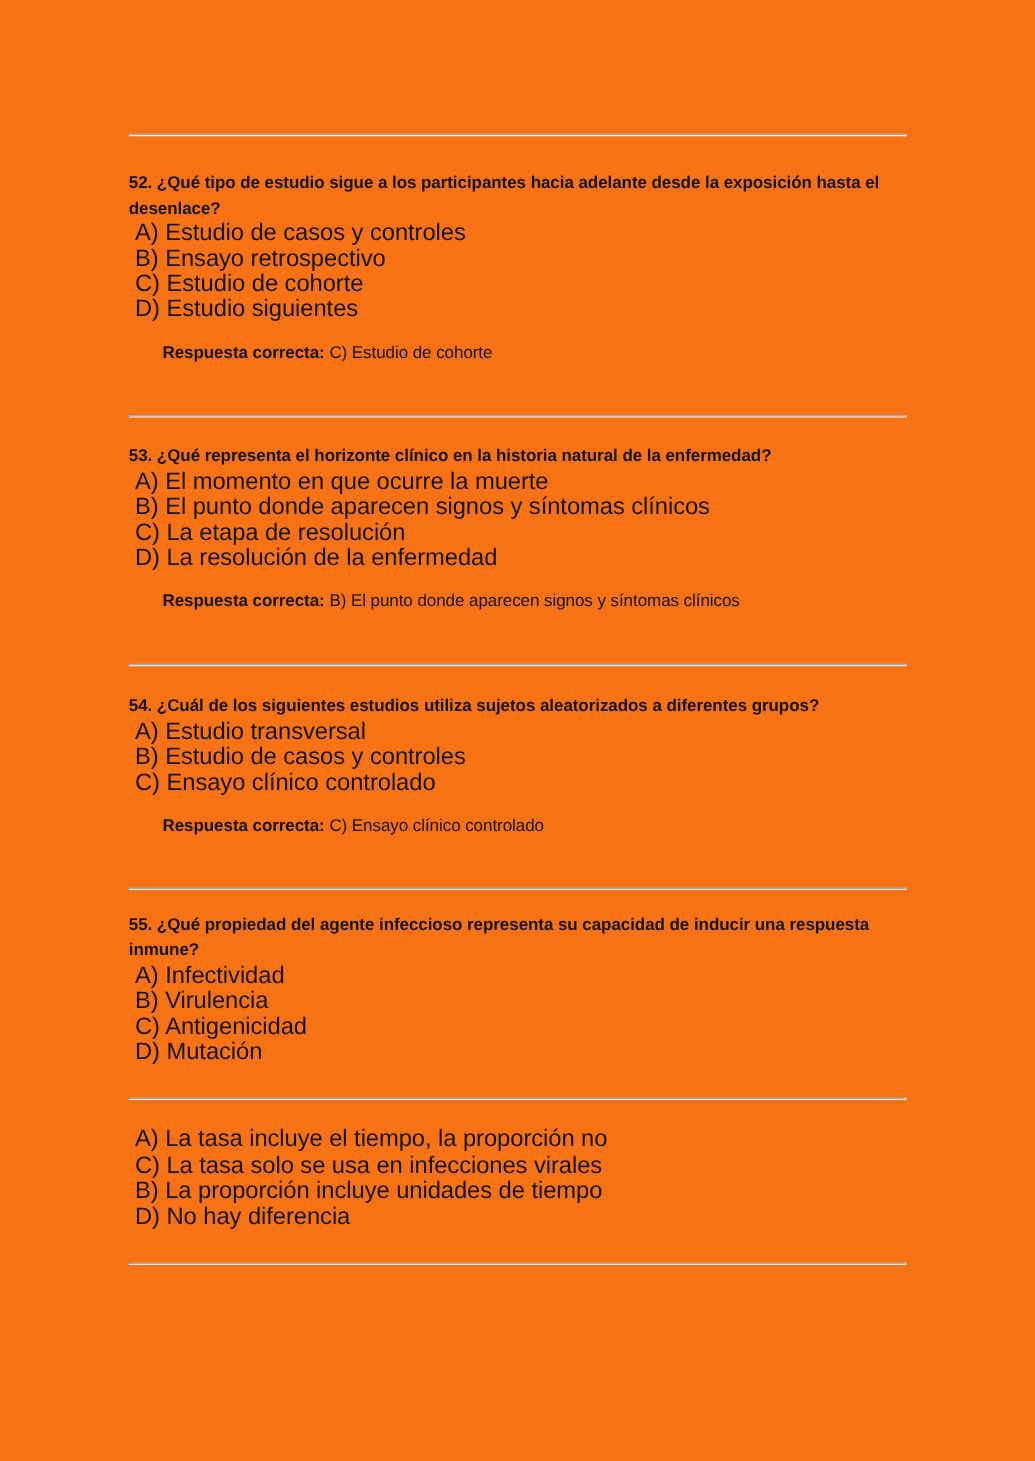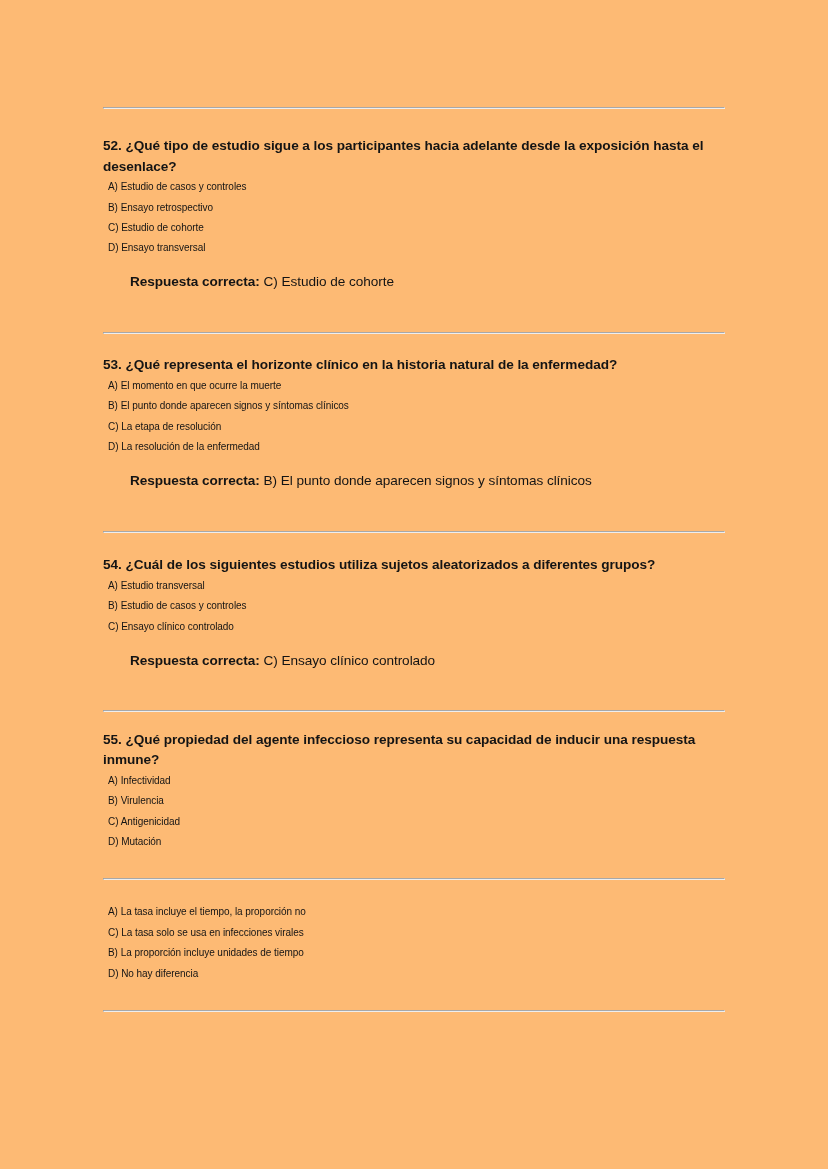--- a/index.html
+++ b/index.html
@@ -12,21 +12,21 @@
     height: 1169px;
     font-family: "Liberation Sans", sans-serif;
     color: #141414;
     -webkit-font-smoothing: antialiased;
     overflow: hidden;
   }
   .page {
     position: relative;
     width: 828px;
     height: 1169px;
-    background: #fdba74;
+    background: #f97316;
     box-sizing: border-box;
   }
   .content {
     position: absolute;
     left: 103px;
     top: 0;
     width: 620px;
   }
   .rule {
     height: 0;
@@ -47,21 +47,21 @@
     margin: 0;
     padding: 0;
     color: #141414;
   }
   .options {
     list-style: none;
     margin: 0;
     padding: 0 0 0 5px;
   }
   .option {
-    font-size: 10px;
+    font-size: 19px;
     font-weight: normal;
     line-height: 20.4px;
     letter-spacing: -0.05px;
     color: #141414;
     white-space: nowrap;
   }
   .answer {
     font-size: 13.6px;
     line-height: 20.4px;
     letter-spacing: -0.05px;
@@ -99,21 +99,21 @@
 
     <hr class="rule top-rule">
 
     <div class="gap-q52"></div>
     <div class="qblock">
       <p class="qtext">52. ¿Qué tipo de estudio sigue a los participantes hacia adelante desde la exposición hasta el desenlace?</p>
       <ul class="options">
         <li class="option">A) Estudio de casos y controles</li>
         <li class="option">B) Ensayo retrospectivo</li>
         <li class="option">C) Estudio de cohorte</li>
-        <li class="option">D) Ensayo transversal</li>
+        <li class="option">D) Estudio siguientes</li>
       </ul>
       <p class="answer"><span class="answer-label">Respuesta correcta:</span> <span class="answer-value">C) Estudio de cohorte</span></p>
     </div>
     <div class="gap-after-52"></div>
     <hr class="rule">
 
     <div class="gap-q53"></div>
     <div class="qblock">
       <p class="qtext">53. ¿Qué representa el horizonte clínico en la historia natural de la enfermedad?</p>
       <ul class="options">

